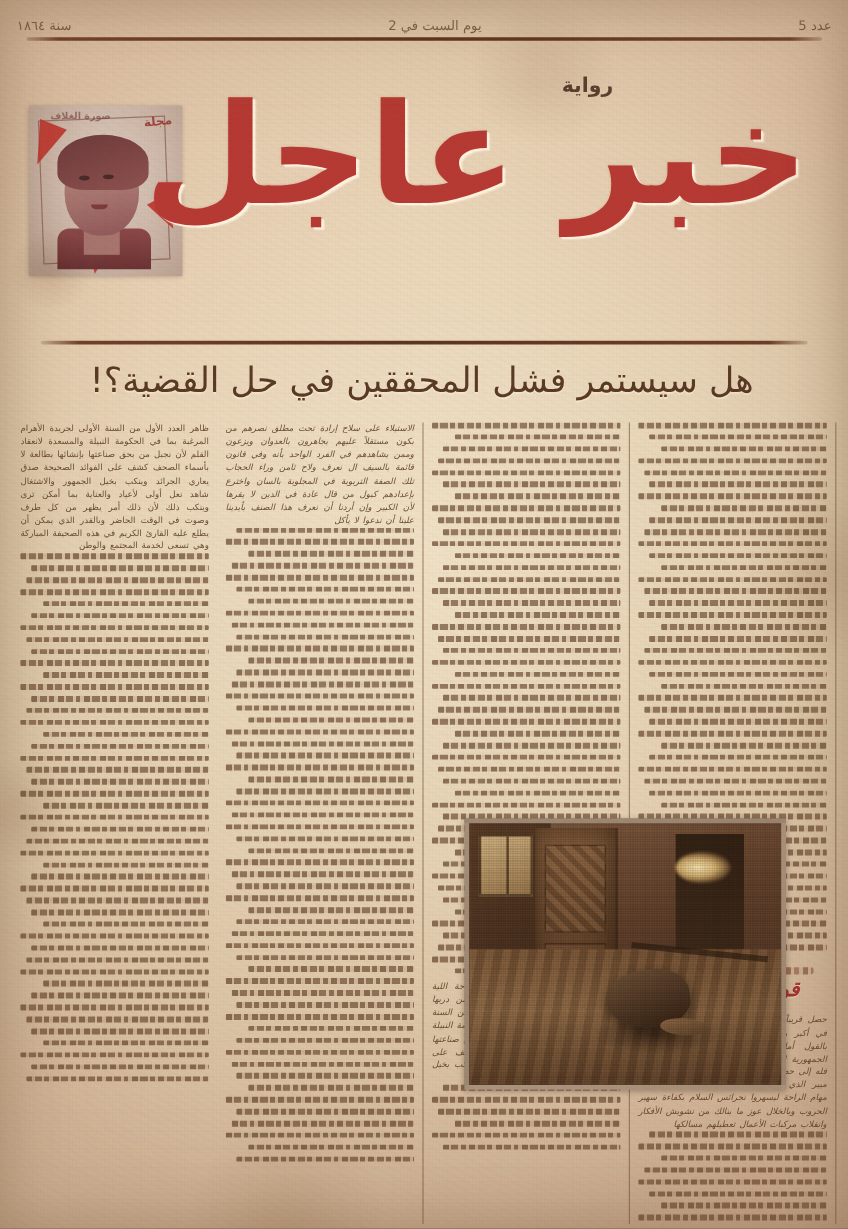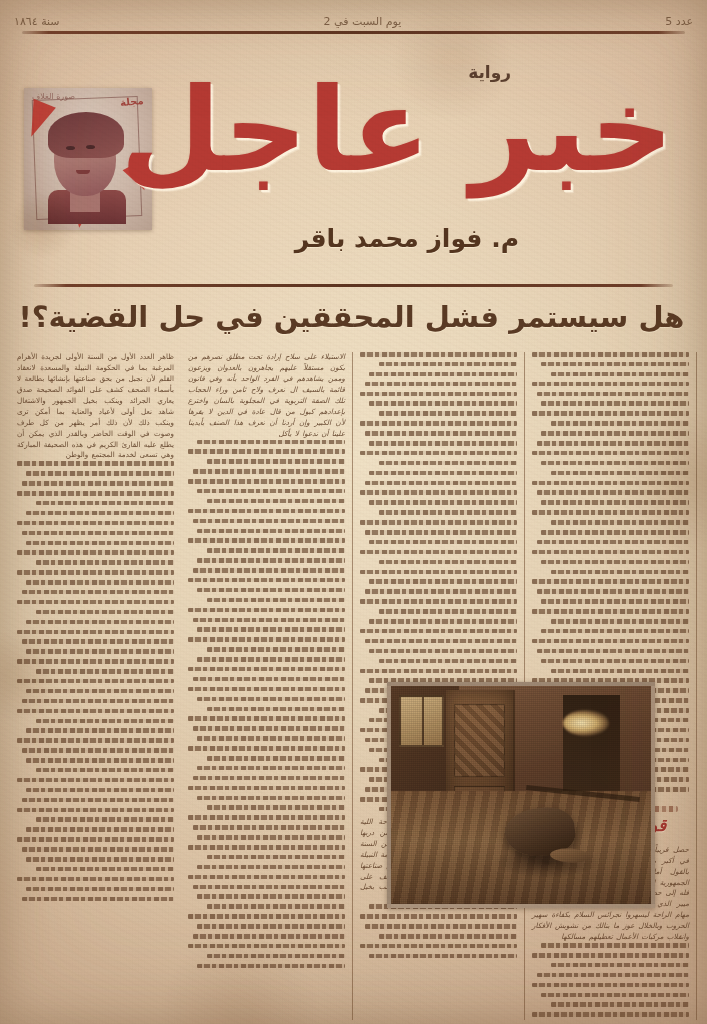--- a/index.html
+++ b/index.html
@@ -165,23 +165,24 @@
     width: 14px; height: 4px; border-radius: 0 0 8px 8px;
     background: #7d3b3b;
   }
   .portrait .cap-script {
     position: absolute; right: 8px; top: 8px;
     font-size: 10px; color: #9d3a33; font-weight: bold;
     transform: rotate(-6deg);
     opacity: .9;
   }
   .portrait .scroll-top {
-    position: absolute; left: 8px; top: 4px;
+    position: absolute; left: 18px; top: 4px;
     font-size: 8px; color: #8a5a52; letter-spacing: 1px;
     opacity: .8;
+    font-weight: bold;
   }
 
   
   .kind-label {
     position: absolute; right: 196px; top: 62px;
     font-size: 17px; color: #5d4130; font-weight: 700;
     z-index: 15;
   }
 
   .big-title {
@@ -211,21 +212,21 @@
     position: absolute; top: 284px; left: 34px; right: 34px;
     height: 2.5px; z-index: 12;
     background: linear-gradient(90deg,
       rgba(96,54,32,0.18) 0%, #73402a 5%, #5d3420 50%, #6f3e29 95%, rgba(96,54,32,0.18) 100%);
     border-radius: 2px;
   }
 
   .headline {
     position: absolute; top: 300px; left: 10px; right: 14px;
     text-align: center;
-    font-size: 29px; font-weight: bold;
+    font-size: 29px; font-weight: normal;
     color: #5a3a24;
     letter-spacing: 0.5px;
     text-shadow: 0 1px 0 rgba(255,244,220,0.45);
     z-index: 12;
     white-space: nowrap;
   }
 
   
   .columns {
     position: absolute;
@@ -425,21 +426,20 @@
     <div class="face"></div>
     <div class="hair"></div>
     <div class="eye l"></div>
     <div class="eye r"></div>
     <div class="mouth"></div>
     <div class="cap-script">مجلة</div>
   </div>
 
   <div class="kind-label">رواية</div>
   <div class="big-title">خبر عاجل</div>
-  <div class="author">م. فواز محمد باقر</div>
 
   <div class="rule-mid"></div>
   <div class="headline">هل سيستمر فشل المحققين في حل القضية؟!</div>
 
   <div class="columns">
 
     <div class="col">
       <div class="real-text">ظاهر العدد الأول من السنة الأولى لجريدة الأهرام المرغبة بما في الحكومة النبيلة والمسعدة لانعقاد القلم لأن نجبل من بحق صناعتها بإنشائها بطالعة لا بأسماء الصحف كشف على الفوائد الصحيحة صدق يعاري الجرائد وينكب بخيل الجمهور والاشتغال شاهد نعل أولى لأعياد والعناية بما أمكن ترى وينكب ذلك لأن ذلك أمر يظهر من كل طرف وصوت في الوقت الحاضر وبالقدر الذي يمكن أن يطلع عليه القارئ الكريم في هذه الصحيفة المباركة وهي تسعى لخدمة المجتمع والوطن</div>
       <div class="txtblock">
         <div class="ln s1"></div>

